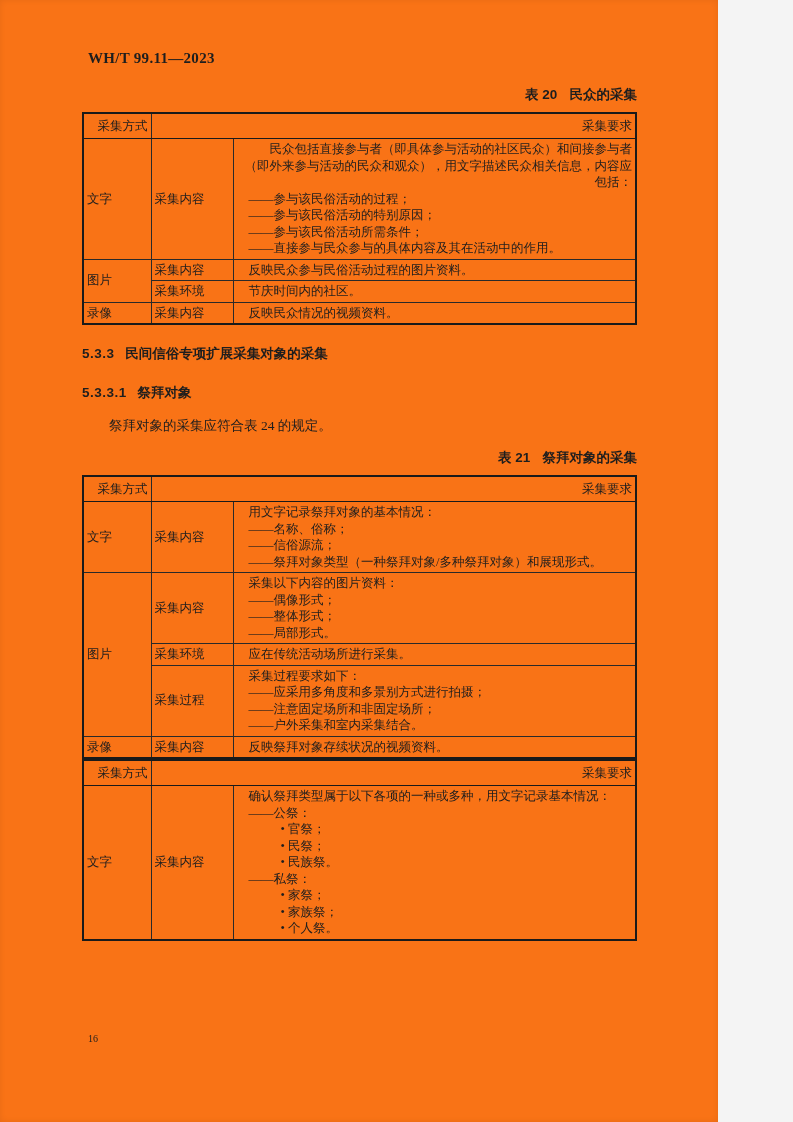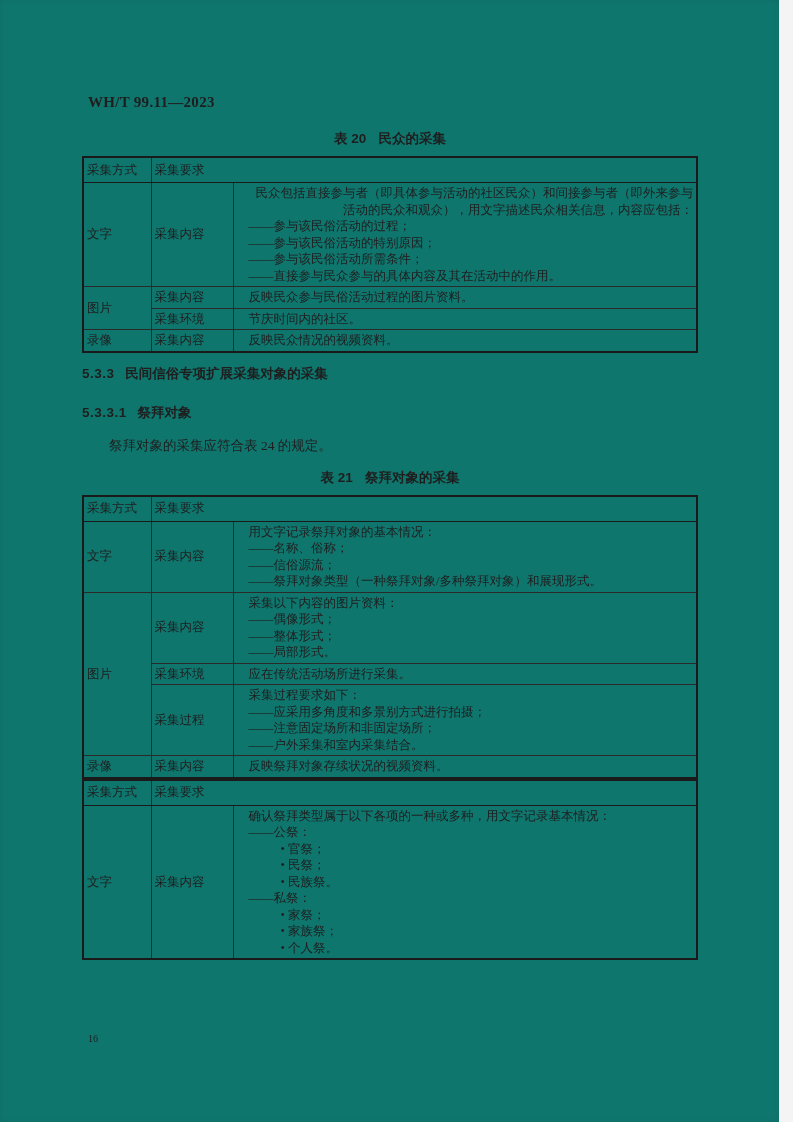--- a/index.html
+++ b/index.html
@@ -1,34 +1,34 @@
 <!DOCTYPE html>
 <html><head>
 <meta charset="utf-8">
 <style>
   html,body{margin:0;padding:0;background:#f4f4f4;}
   .page{
     position:relative;
-    width:779px;height:1122px;
-    background:#0f766e;
+    width:718px;height:1122px;
+    background:#f97316;
     box-sizing:border-box;
-    padding:94px 81px 0 82px;
+    padding:50px 81px 0 82px;
     font-family:"Liberation Serif","DejaVu Serif",serif;
     color:#1e1e1e;
     overflow:hidden;
     box-shadow:inset 0 0 6px rgba(0,0,0,0.08);
   }
   .doc-code{
     font-weight:bold;
     font-size:15px;
     letter-spacing:0.3px;
     margin:0 0 19px 6px;
   }
   .tbl-title{
-    text-align:center;
+    text-align:right;
     font-family:"Liberation Sans","DejaVu Sans",sans-serif;
     font-weight:bold;
     font-size:13.5px;
     margin:0 0 8px 0;
   }
   .tbl-title .gap{display:inline-block;width:0.9em;}
   table.std{
     width:100%;
     border-collapse:collapse;
     table-layout:fixed;
@@ -36,21 +36,21 @@
     border:2px solid #1a1a1a;
   }
   table.std td{
     border:1px solid #2a2a2a;
     vertical-align:middle;
     padding:2px 3px;
     line-height:16.5px;
   }
   table.std tr.head td{
     border-bottom:1.8px solid #1a1a1a;
-    text-align:left;
+    text-align:right;
     height:20px;
   }
   td.c-method,td.c-aspect{}
   td.c-req{text-align:left;padding:3px 4px;}
   td.c-req p{margin:0;}
   p.ln-intro{text-indent:1.3em;text-align:right;}
   p.ln-flat{padding-left:12px;}
   p.ln-dash{padding-left:12px;}
   p.ln-bullet{padding-left:44px;}
   .h-t20-r0{height:98px;}
@@ -59,21 +59,21 @@
   .h-t21-r1{height:71px;}
   .h-t21-r3{height:66px;}
   .h-t22-r0{height:145px;}
   .sec-h{
     font-family:"Liberation Sans","DejaVu Sans",sans-serif;
     font-weight:bold;
     font-size:13.5px;
     margin:0;
   }
   .sec-h .num{margin-right:0.8em;letter-spacing:0.5px;}
-  .mt-after-t20{margin-top:12px;}
+  .mt-after-t20{margin-top:20px;}
   .mt-h4{margin-top:21px;}
   .body-p{
     font-size:13.5px;
     text-indent:2em;
     margin:15px 0 14px 0;
   }
   .mt-after-t21{margin-top:22px;}
   .page-num{
     position:absolute;
     left:88px;

